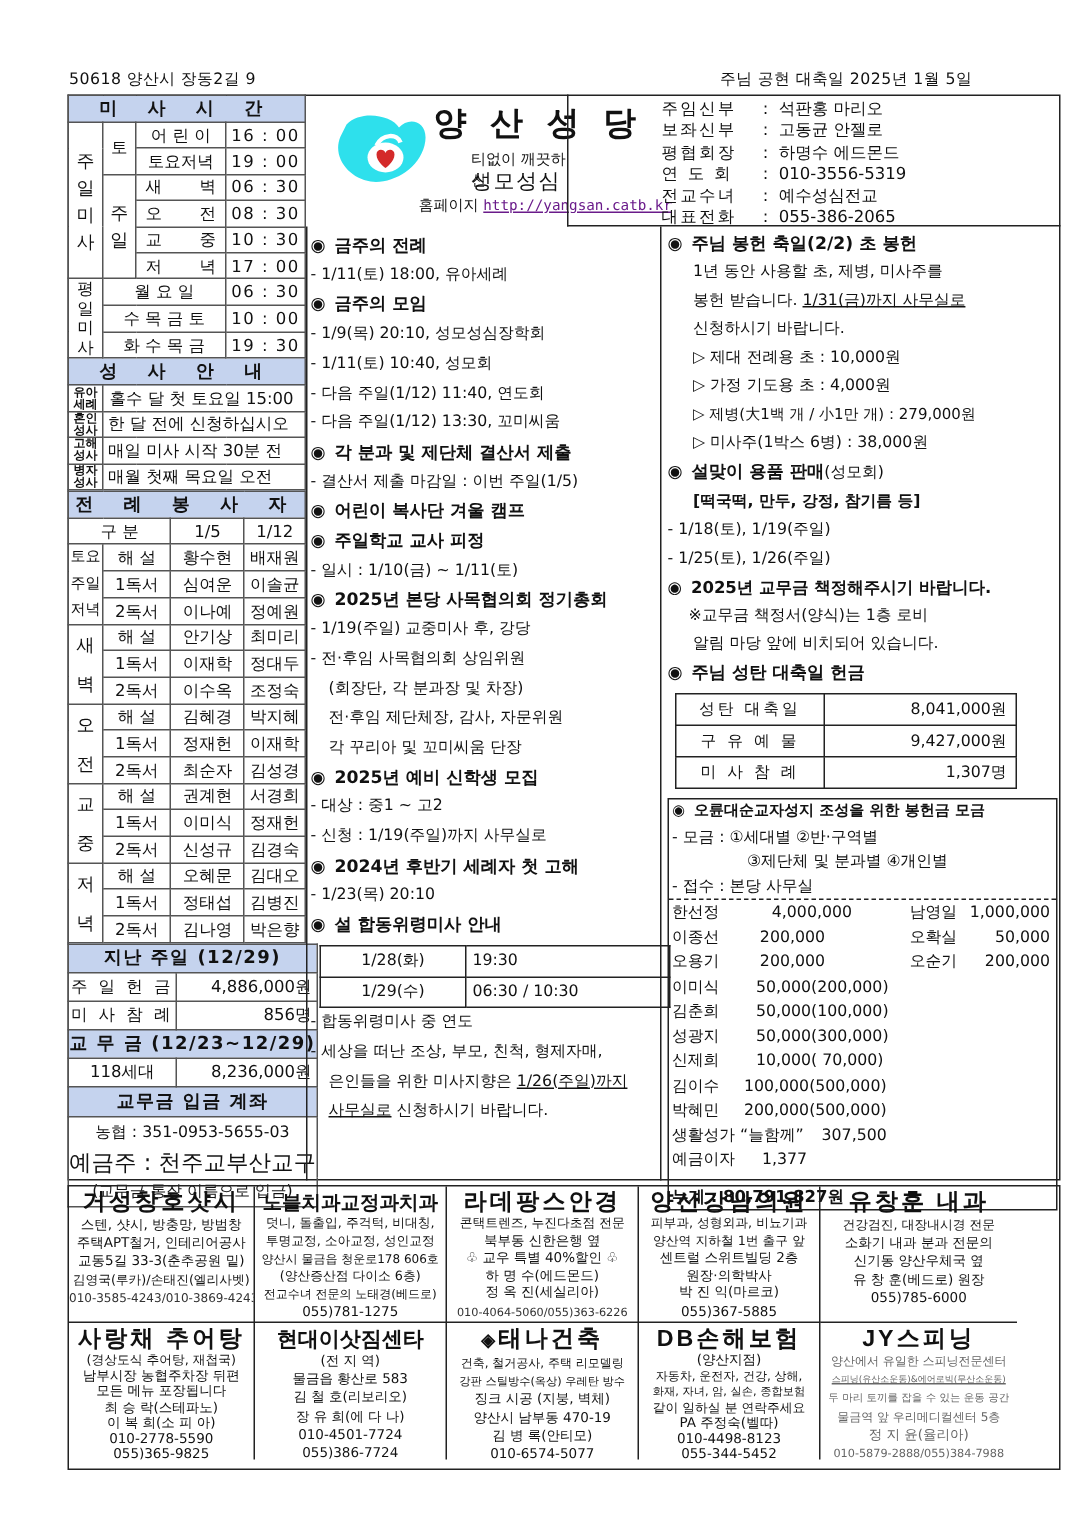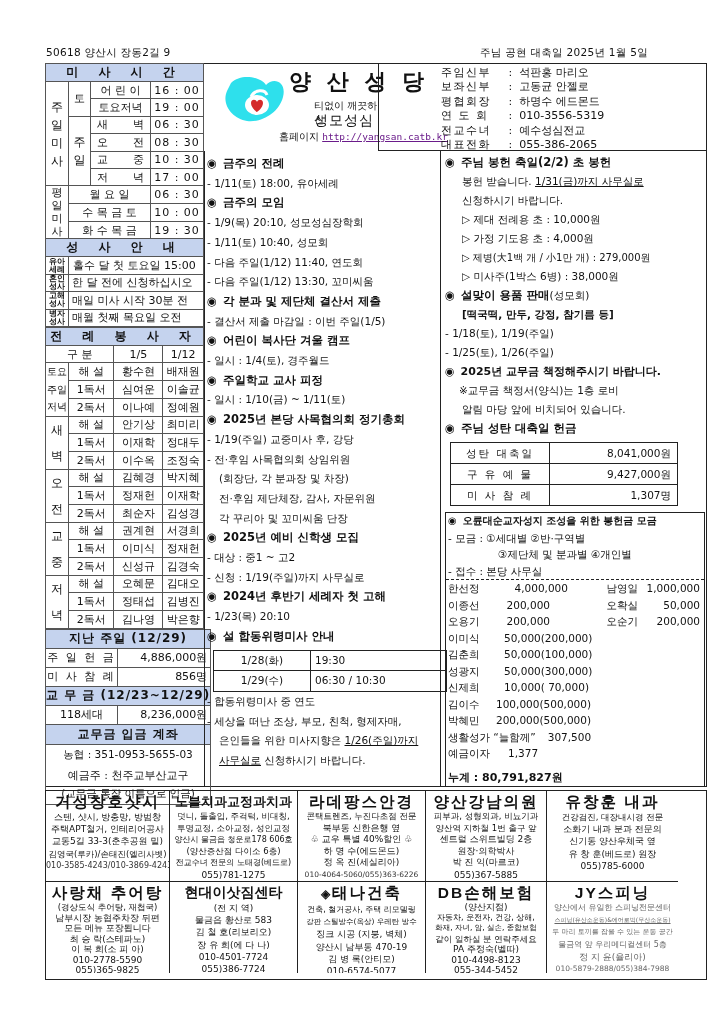--- a/index.html
+++ b/index.html
@@ -225,21 +225,21 @@
           <td style="height:19px">118세대</td>
           <td style="text-align:right;padding-right:3px">8,236,000원</td>
         </tr>
   <tr>
           <td colspan="2" class="hdr" style="letter-spacing:1px;height:20px">교무금 입금 계좌</td>
         </tr>
   <tr>
           <td colspan="2" style="border-bottom:none;height:22px;font-size:10.5px">농협 : 351-0953-5655-03</td>
         </tr>
   <tr>
-          <td colspan="2" style="border-top:none;border-bottom:none;height:19px;font-size:11px">예금주 : 천주교부산교구</td>
+          <td colspan="2" style="border-top:none;border-bottom:none;height:19px;font-size:15px">예금주 : 천주교부산교구</td>
         </tr>
   <tr>
           <td colspan="2" style="border-top:none;height:19px;font-size:10.5px">(교무금 통장 이름으로 입금)</td>
         </tr>
  </tbody>
     </table>
 </div>
 
 <div class="abs title-box">
  <svg class="abs" style="left:17px;top:12px" width="70" height="50" viewBox="0 0 70 50">
@@ -270,21 +270,20 @@
  <div class="h"><span class="b">◉</span><span>금주의 전례</span></div>
  <div>- 1/11(토) 18:00, 유아세례</div>
  <div class="h"><span class="b">◉</span><span>금주의 모임</span></div>
  <div>- 1/9(목) 20:10, 성모성심장학회</div>
  <div>- 1/11(토) 10:40, 성모회</div>
  <div>- 다음 주일(1/12) 11:40, 연도회</div>
  <div>- 다음 주일(1/12) 13:30, 꼬미씨움</div>
  <div class="h"><span class="b">◉</span><span>각 분과 및 제단체 결산서 제출</span></div>
  <div>- 결산서 제출 마감일 : 이번 주일(1/5)</div>
  <div class="h"><span class="b">◉</span><span>어린이 복사단 겨울 캠프</span></div>
- <div>- 일시 : 1/4(토), 경주월드</div>
  <div class="h"><span class="b">◉</span><span>주일학교 교사 피정</span></div>
  <div>- 일시 : 1/10(금) ~ 1/11(토)</div>
  <div class="h"><span class="b">◉</span><span>2025년 본당 사목협의회 정기총회</span></div>
  <div>- 1/19(주일) 교중미사 후, 강당</div>
  <div>- 전·후임 사목협의회 상임위원</div>
  <div class="in2">(회장단, 각 분과장 및 차장)</div>
  <div class="in2">전·후임 제단체장, 감사, 자문위원</div>
  <div class="in2">각 꾸리아 및 꼬미씨움 단장</div>
  <div class="h"><span class="b">◉</span><span>2025년 예비 신학생 모집</span></div>
  <div>- 대상 : 중1 ~ 고2</div>
@@ -305,20 +304,21 @@
  </tbody>
     </table>
  <div>- 합동위령미사 중 연도</div>
  <div>- 세상을 떠난 조상, 부모, 친척, 형제자매,</div>
  <div class="in2"><span>은인들을 위한 미사지향은 </span><u>1/26(주일)까지</u></div>
  <div class="in2"><u>사무실로</u><span> 신청하시기 바랍니다.</span></div>
 </div>
 
 <div class="abs right">
  <div class="h"><span class="b">◉</span><span>주님 봉헌 축일(2/2) 초 봉헌</span></div>
+ <div class="in1">1년 동안 사용할 초, 제병, 미사주를</div>
  <div class="in1"><span>봉헌 받습니다. </span><u>1/31(금)까지 사무실로</u></div>
  <div class="in1">신청하시기 바랍니다.</div>
  <div class="in1">▷ 제대 전례용 초 : 10,000원</div>
  <div class="in1">▷ 가정 기도용 초 :  4,000원</div>
  <div class="in1" style="font-size:10px">▷ 제병(大1백 개 / 小1만 개) : 279,000원</div>
  <div class="in1">▷ 미사주(1박스 6병) : 38,000원</div>
  <div><span class="b h">◉</span><span class="h">설맞이 용품 판매</span><span>(성모회)</span></div>
  <div class="in1 h" style="font-size:10.5px">[떡국떡, 만두, 강정, 참기름 등]</div>
  <div>- 1/18(토), 1/19(주일)</div>
  <div>- 1/25(토), 1/26(주일)</div>

